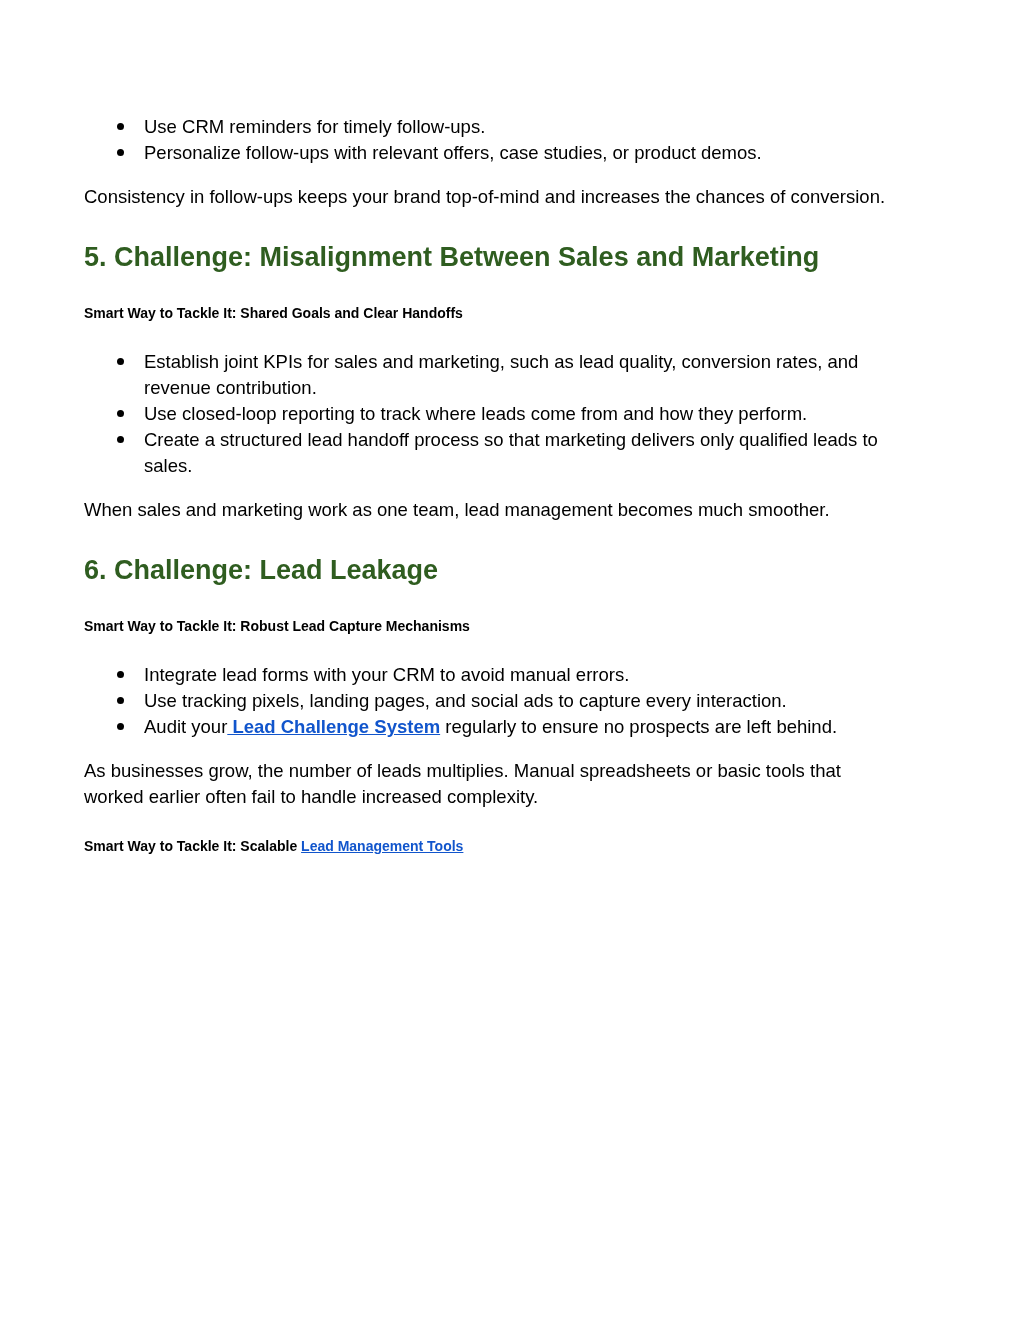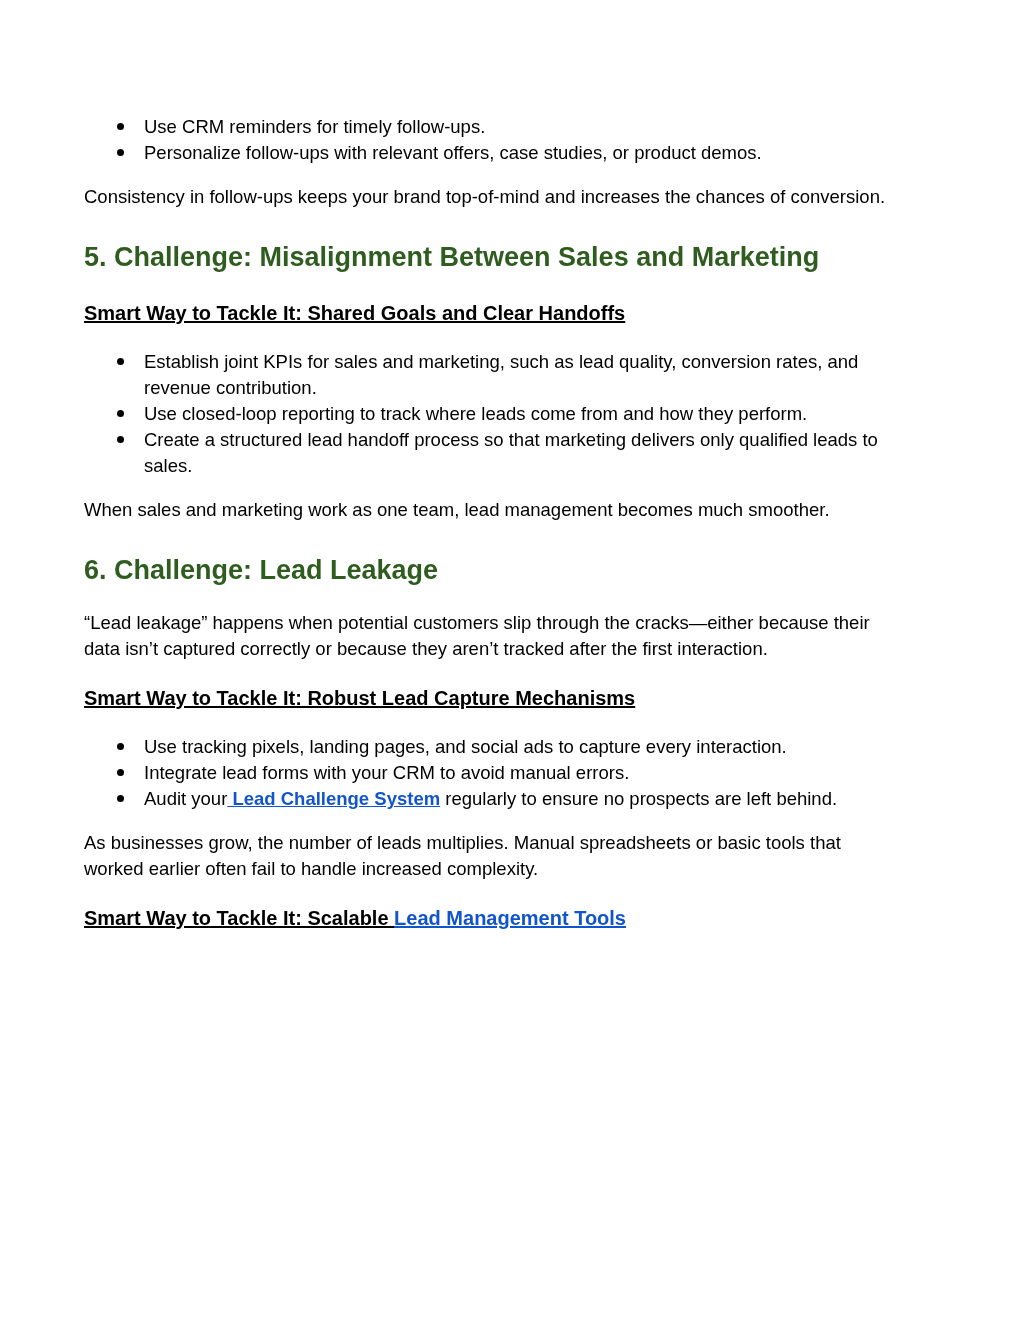--- a/index.html
+++ b/index.html
@@ -43,26 +43,25 @@
     background: var(--body_text, #000000);
   }
   h2.doc-h2 {
     font-size: 27px;
     line-height: 40px;
     font-weight: bold;
     color: var(--heading_green, #2f5d20);
     margin: 27px 0 20px 0;
   }
   h3.doc-h3 {
-    font-size: 20px;
+    font-size: 14px;
     line-height: 26px;
     font-weight: bold;
     color: var(--body_text, #000000);
     margin: 23px 0 23px 0;
-    text-decoration: underline;
   }
   a.doc-link {
     color: var(--link_blue, #1155cc);
     font-weight: bold;
     text-decoration: underline;
     cursor: pointer;
   }
 </style>
 </head>
 <body>
@@ -84,27 +83,26 @@
   <ul class="doc-list">
     <li>Establish joint KPIs for sales and marketing, such as lead quality, conversion rates, and revenue contribution.</li>
     <li>Use closed-loop reporting to track where leads come from and how they perform.</li>
     <li>Create a structured lead handoff process so that marketing delivers only qualified leads to sales.</li>
   </ul>
 
   <p>When sales and marketing work as one team, lead management becomes much smoother.</p>
 
   <h2 class="doc-h2">6. Challenge: Lead Leakage</h2>
 
-  <p>“Lead leakage” happens when potential customers slip through the cracks—either because their data isn’t captured correctly or because they aren’t tracked after the first interaction.</p>
 
   <h3 class="doc-h3">Smart Way to Tackle It: Robust Lead Capture Mechanisms</h3>
 
   <ul class="doc-list">
+    <li>Integrate lead forms with your CRM to avoid manual errors.</li>
     <li>Use tracking pixels, landing pages, and social ads to capture every interaction.</li>
-    <li>Integrate lead forms with your CRM to avoid manual errors.</li>
     <li><span>Audit your</span><a class="doc-link"> Lead Challenge System</a><span> regularly to ensure no prospects are left behind.</span></li>
   </ul>
 
 
 
   <p>As businesses grow, the number of leads multiplies. Manual spreadsheets or basic tools that worked earlier often fail to handle increased complexity.</p>
 
   <h3 class="doc-h3"><span>Smart Way to Tackle It: Scalable </span><a class="doc-link">Lead Management Tools</a></h3>
 
 </div>

